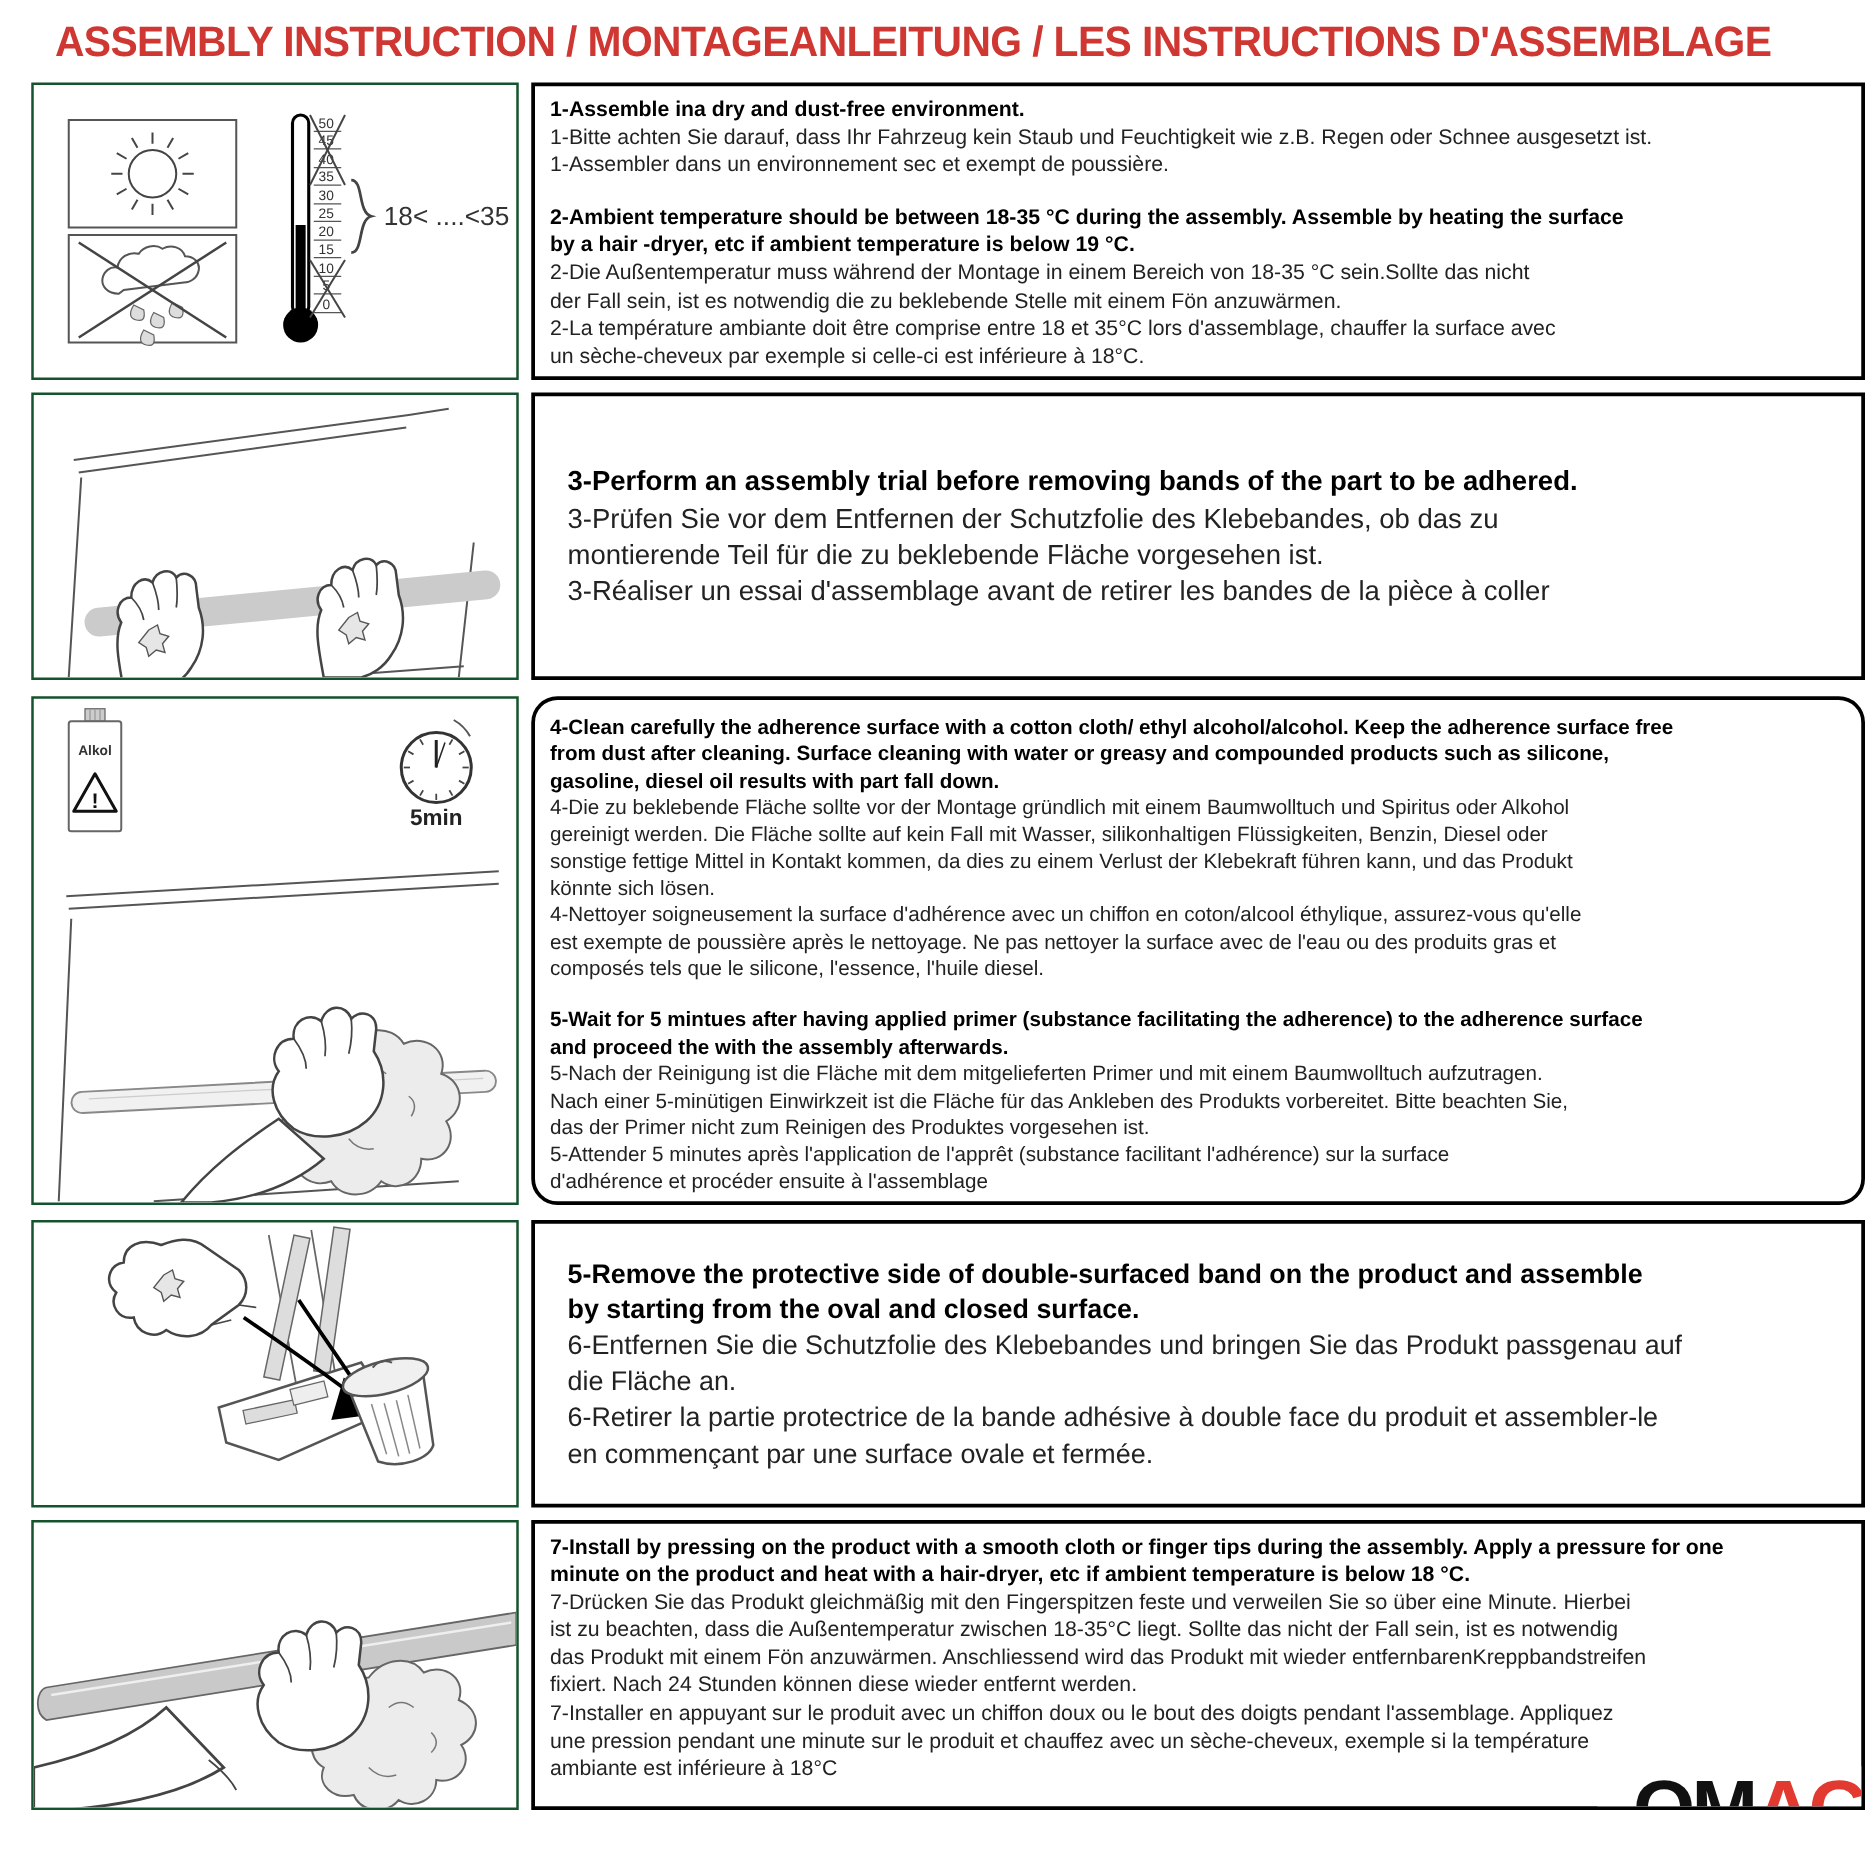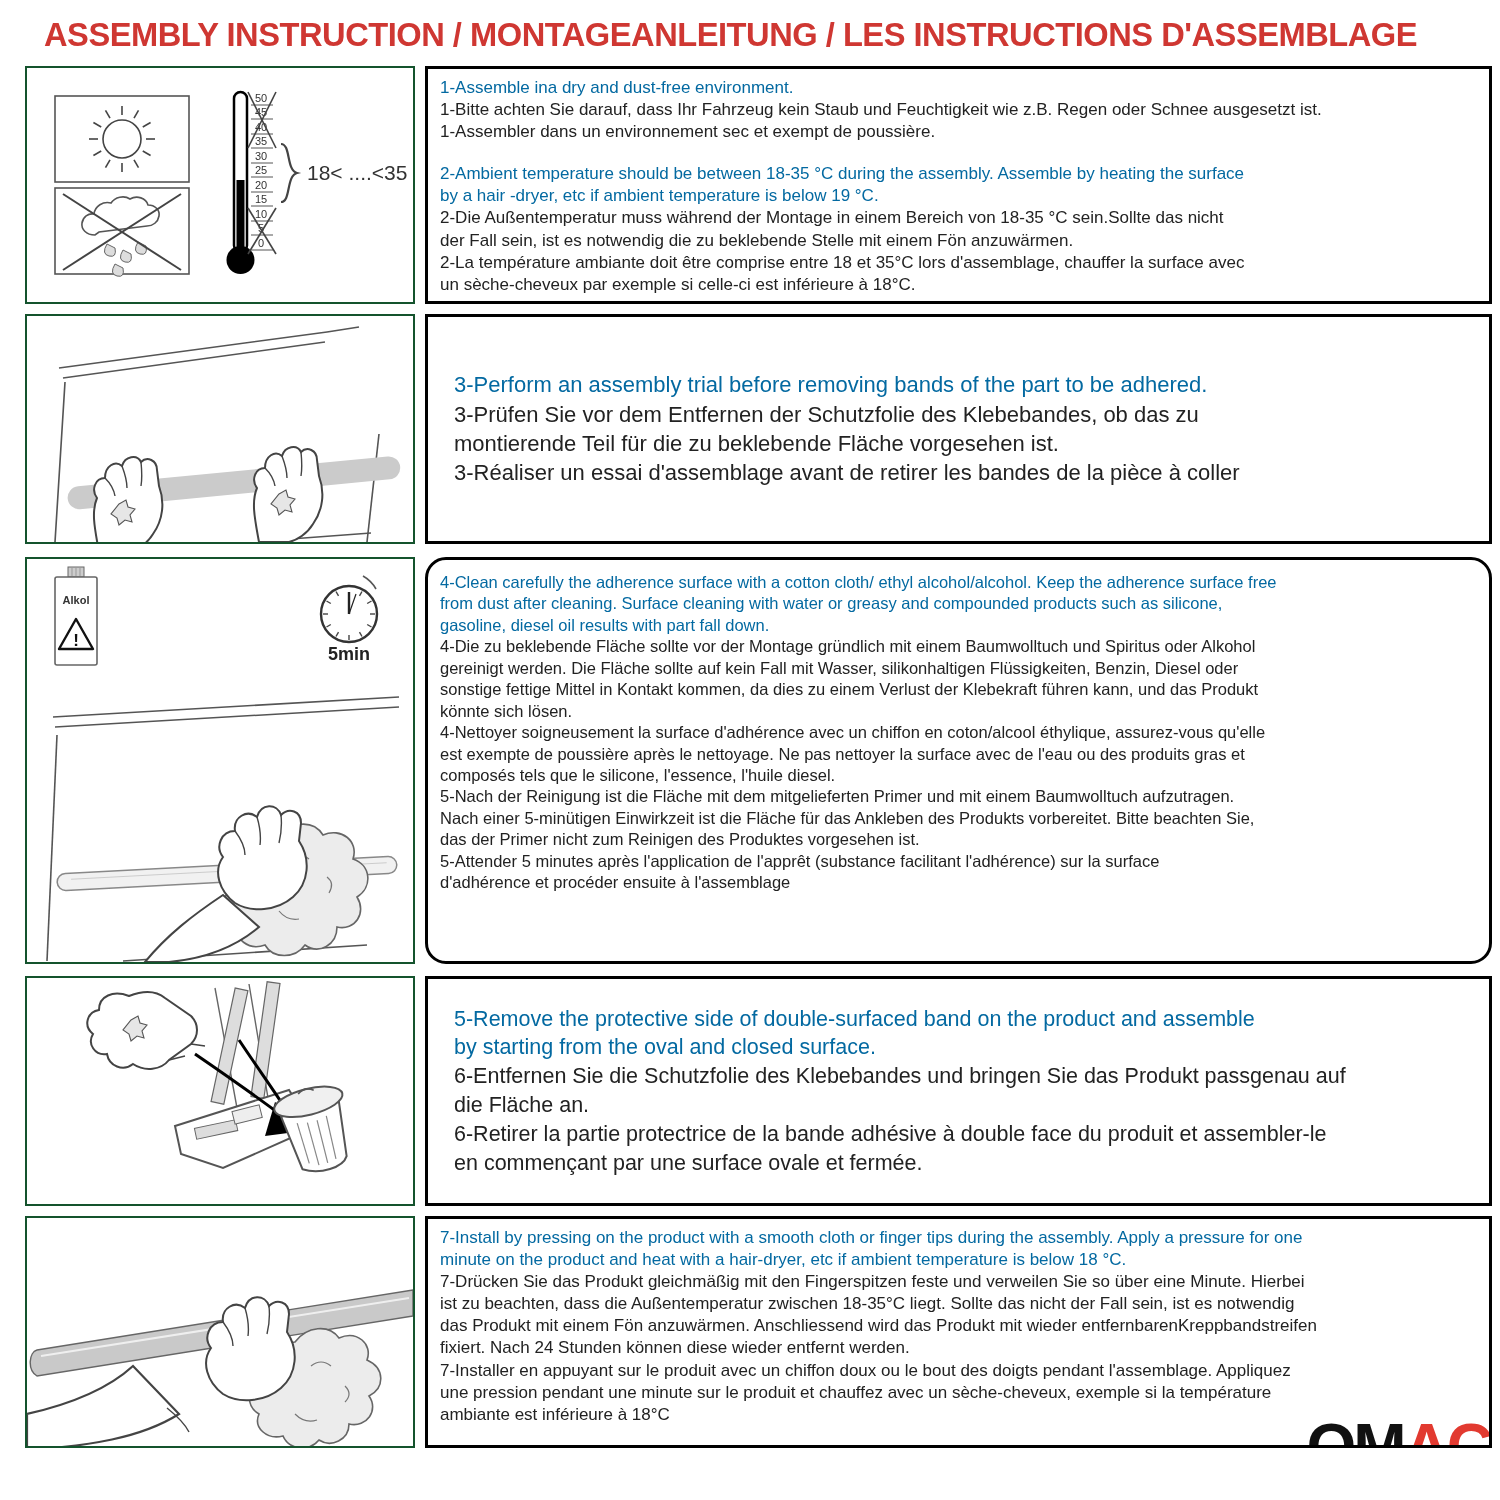--- a/index.html
+++ b/index.html
@@ -13,21 +13,21 @@
   .tbox{flex:1;border:3px solid #000;background:#fff;overflow:hidden;position:relative;}
   .r1 .illus,.r1 .tbox{height:238px;}
   .r2 .illus,.r2 .tbox{height:230px;}
   .r3 .illus,.r3 .tbox{height:407px;}
   .r4 .illus,.r4 .tbox{height:230px;}
   .r5 .illus{height:232px;}
   .r5 .tbox{height:232px;}
   .r2{margin-bottom:13px;} .r3{margin-bottom:12px;}
   .pad{padding:8px 12px;}
   .p{margin:0;white-space:pre-line;line-height:1.3;color:#222;}
-  .b{font-weight:400;color:#0369a1;}
+  .b{font-weight:700;color:#000000;}
   .fs1{font-size:17px;}        
   .fs2{font-size:22px;line-height:1.34;}  
   .fs3{font-size:16.5px;}      
   .gap{margin-top:20px;}
   .vcenter{display:flex;flex-direction:column;justify-content:center;padding:8px 26px;}
   .ln{fill:none;stroke:#555;stroke-width:1.6;}
   svg text{font-family:"Liberation Sans",sans-serif;}
   .logo{position:absolute;right:-3px;bottom:-36px;background:#fff;padding:2px 2px 2px 28px;
         font-weight:800;font-size:64px;line-height:1;letter-spacing:-3px;white-space:nowrap;}
   .logo .blk{color:#111;} .logo .red{color:#e23a30;}
@@ -209,20 +209,22 @@
       <p class="p b fs3">4-Clean carefully the adherence surface with a cotton cloth/ ethyl alcohol/alcohol. Keep the adherence surface free
 from dust after cleaning. Surface cleaning with water or greasy and compounded products such as silicone,
 gasoline, diesel oil results with part fall down.</p>
       <p class="p fs3">4-Die zu beklebende Fläche sollte vor der Montage gründlich mit einem Baumwolltuch und Spiritus oder Alkohol
 gereinigt werden. Die Fläche sollte auf kein Fall mit Wasser, silikonhaltigen Flüssigkeiten, Benzin, Diesel oder
 sonstige fettige Mittel in Kontakt kommen, da dies zu einem Verlust der Klebekraft führen kann, und das Produkt
 könnte sich lösen.
 4-Nettoyer soigneusement la surface d'adhérence avec un chiffon en coton/alcool éthylique, assurez-vous qu'elle
 est exempte de poussière après le nettoyage. Ne pas nettoyer la surface avec de l'eau ou des produits gras et
 composés tels que le silicone, l'essence, l'huile diesel.</p>
+      <p class="p b fs3 gap">5-Wait for 5 mintues after having applied primer (substance facilitating the adherence) to the adherence surface
+and proceed the with the assembly afterwards.</p>
       <p class="p fs3">5-Nach der Reinigung ist die Fläche mit dem mitgelieferten Primer und mit einem Baumwolltuch aufzutragen.
 Nach einer 5-minütigen Einwirkzeit ist die Fläche für das Ankleben des Produkts vorbereitet. Bitte beachten Sie,
 das der Primer nicht zum Reinigen des Produktes vorgesehen ist.
 5-Attender 5 minutes après l'application de l'apprêt (substance facilitant l'adhérence) sur la surface
 d'adhérence et procéder ensuite à l'assemblage</p>
     </div>
   </div>
 
   <div class="row r4">
     <div class="illus">

